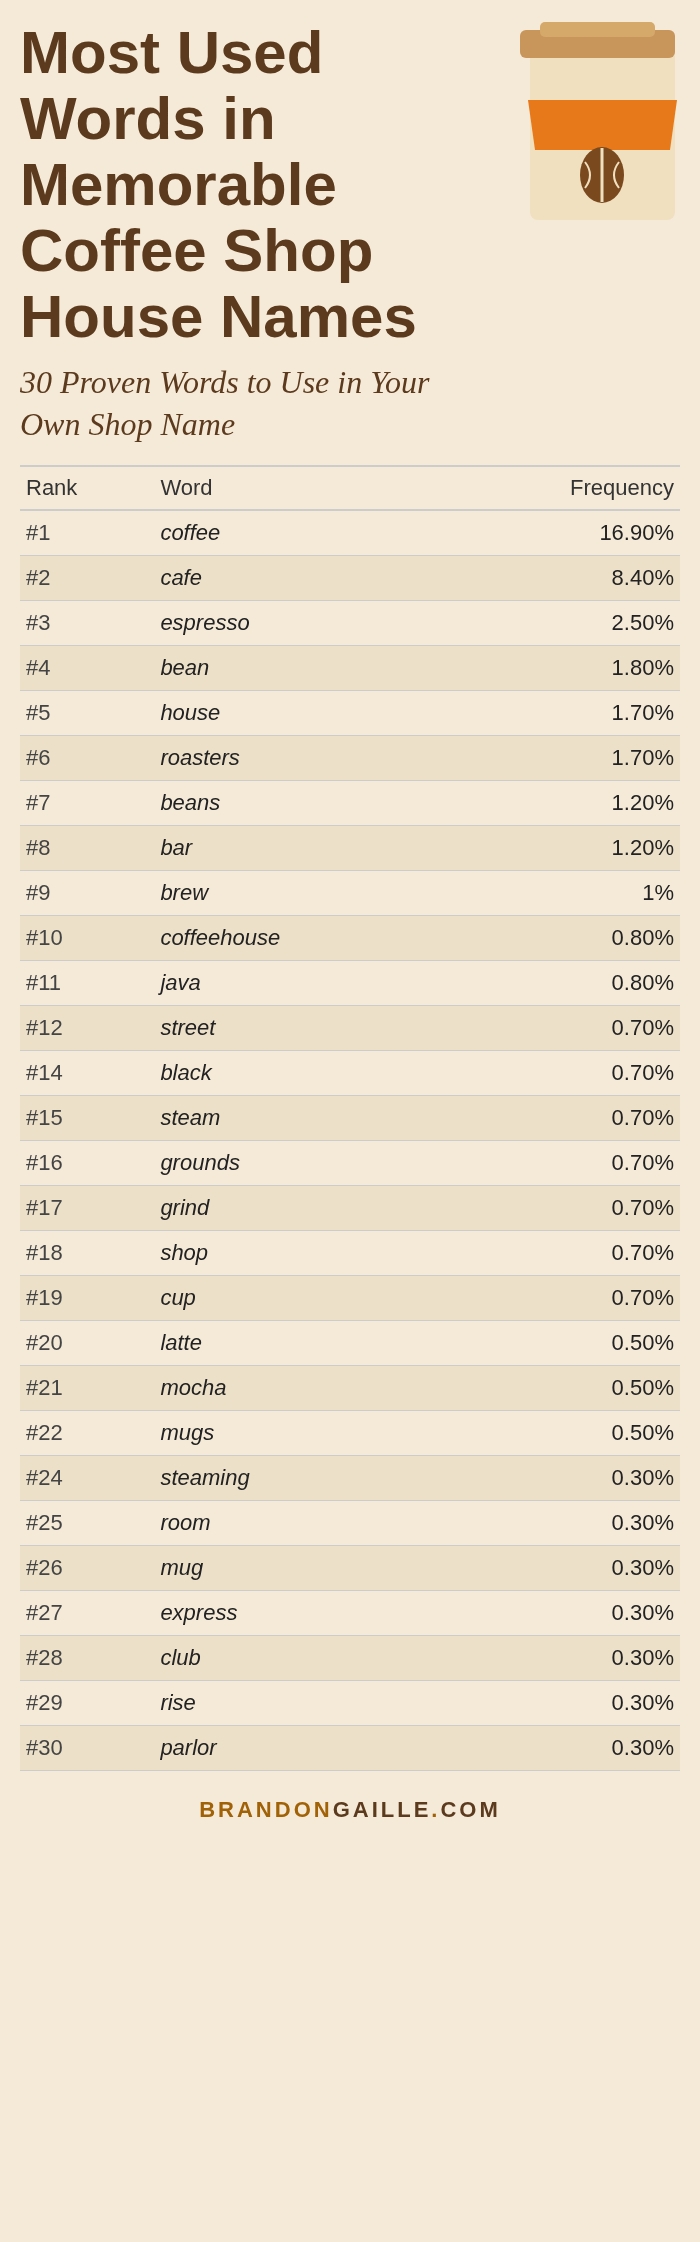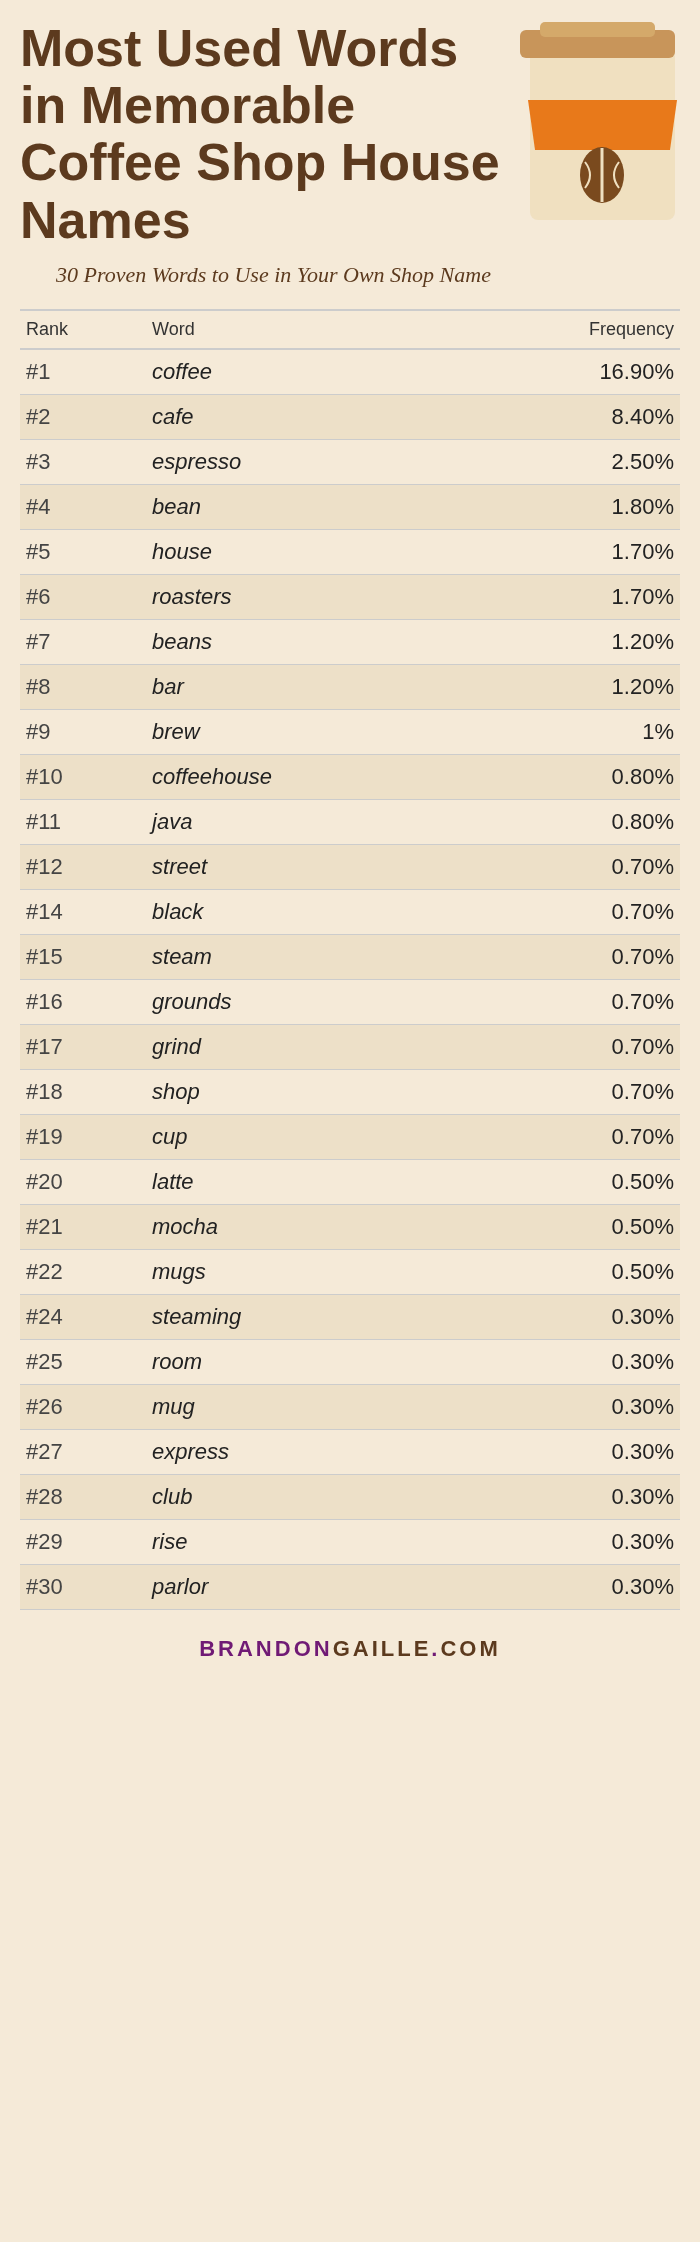--- a/index.html
+++ b/index.html
@@ -12,37 +12,36 @@
 
     .header-section {
       position: relative;
       background-color: #f5ead8;
       padding: 20px 20px 10px 20px;
       min-height: 220px;
       overflow: hidden;
     }
 
     .main-title {
-      font-size: 52px;
+      font-size: 60px;
       font-weight: 900;
       color: #5c3a1e;
       line-height: 1.1;
       max-width: 480px;
       font-family: Arial, Helvetica, sans-serif;
     }
 
     .subtitle {
-      font-size: 22px;
+      font-size: 32px;
       color: #5c3a1e;
       font-style: italic;
       margin-top: 12px;
       max-width: 460px;
       line-height: 1.3;
       font-family: Georgia, serif;
-      margin-left: 36px;
     }
 
     .table-section {
       padding: 0 20px 10px 20px;
       margin-top: 10px;
     }
 
     table {
       width: 100%;
       border-collapse: collapse;
@@ -52,21 +51,21 @@
 
     thead tr {
       border-top: 2px solid #ccc;
       border-bottom: 2px solid #ccc;
     }
 
     thead th {
       padding: 8px 6px;
       font-weight: normal;
       color: #333;
-      font-size: 18px;
+      font-size: 22px;
     }
 
     thead th:first-child {
       text-align: left;
     }
 
     thead th:nth-child(2) {
       text-align: left;
     }
 
@@ -109,21 +108,21 @@
       background-color: #f5ead8;
       text-align: center;
       padding: 16px 0 20px 0;
       font-size: 22px;
       letter-spacing: 3px;
       font-family: Arial, Helvetica, sans-serif;
       font-weight: bold;
     }
 
     .footer-brand span.orange {
-      color: #701a75;
+      color: #a16207;
     }
 
     .footer-brand span.dark {
       color: #5c3a1e;
     }
 
     
     .cup-svg {
       position: absolute;
       right: 0;

